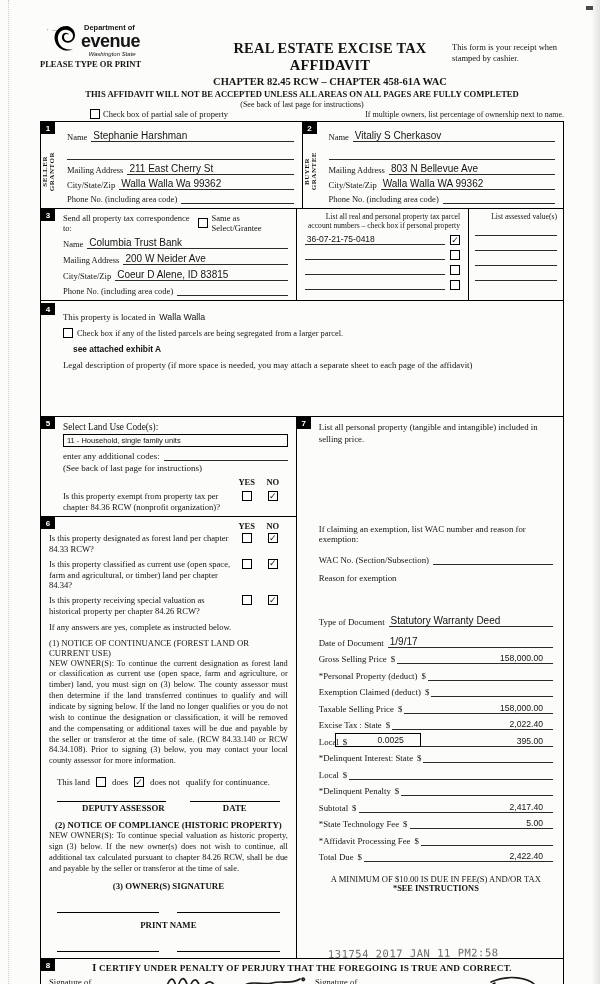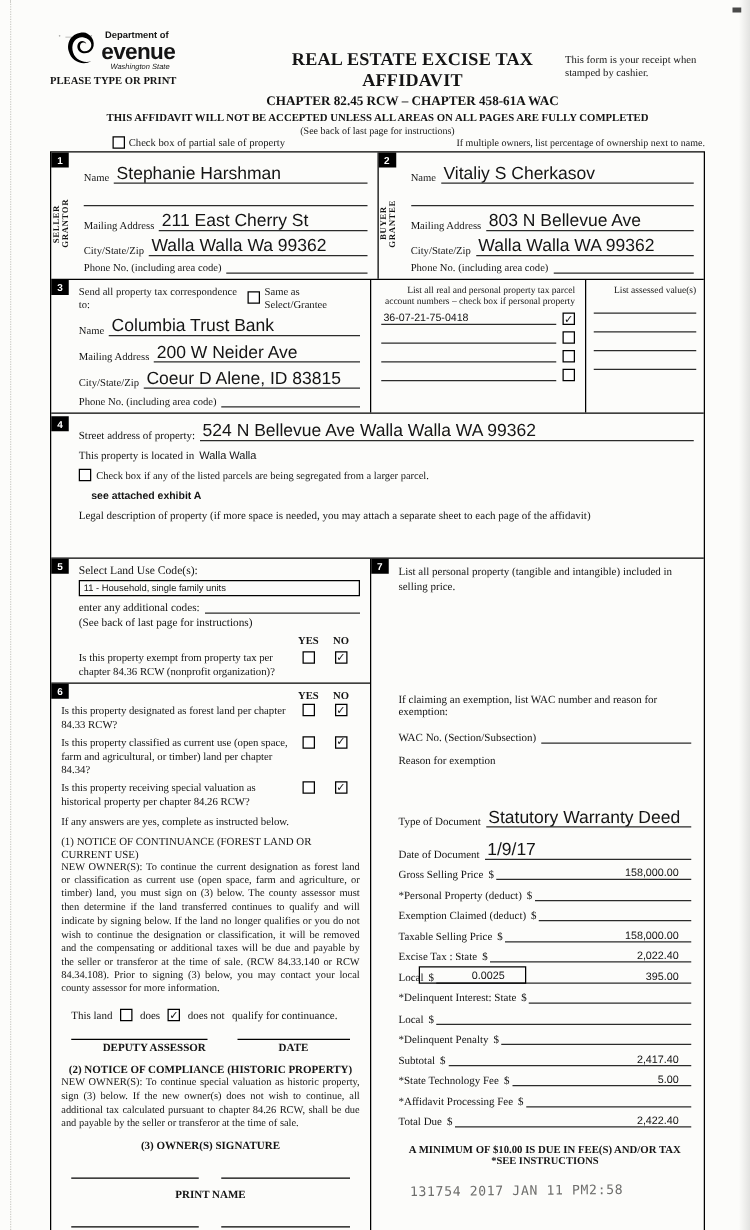--- a/index.html
+++ b/index.html
@@ -34,21 +34,21 @@
 
   
   .badge{position:absolute;width:14px;height:12px;background:#000;color:#fff;
          font-family:"Liberation Sans",sans-serif;font-size:8px;font-weight:bold;
          display:flex;align-items:center;justify-content:center}
   .cb{display:inline-flex;width:10px;height:10px;border:1px solid #000;background:#fff;
       font-size:9px;line-height:9px;align-items:center;justify-content:center;flex:none;
       font-family:"Liberation Sans",sans-serif}
   .val{font-family:"Liberation Sans",sans-serif}
   .frow{display:flex;align-items:flex-end;gap:4px;font-size:8.5px}
-  .fill{flex:1;border-bottom:1px solid #2b2b2b;min-height:11px;display:flex;align-items:flex-end;padding:0 2px;font-size:14px}
+  .fill{flex:1;border-bottom:1px solid #2b2b2b;min-height:11px;display:flex;align-items:flex-end;padding:0 2px;font-size:10px}
 
   
   .mainbox{border:1.5px solid #000;margin-top:2px}
 
   .row12{display:flex;border-bottom:1px solid #000}
   .party{flex:1;position:relative;padding:5px 8px 4px 26px;min-height:76px}
   .party.left{border-right:1px solid #000}
   .vlabel{position:absolute;left:1px;top:15px;bottom:2px;display:flex;align-items:center;justify-content:center;gap:0}
   .vlabel span{writing-mode:vertical-rl;transform:rotate(180deg);font-size:7px;font-weight:bold;letter-spacing:.5px;line-height:1.05}
   .party .frow{margin-top:3px}
@@ -97,21 +97,21 @@
 
   
   .s7lab{font-size:8.8px;line-height:1.35}
   .exm{font-size:8.8px;margin-top:10px}
   .docrow{display:flex;align-items:flex-end;gap:4px;font-size:8.8px;margin-top:9px}
   .mrow{display:flex;align-items:flex-end;justify-content:flex-end;margin-top:5.5px;font-size:8.8px;position:relative}
   .mlab{text-align:right;white-space:nowrap}
   .mdol{margin:0 2px 0 4px}
   .mline{width:212px;border-bottom:1px solid #2b2b2b;text-align:right;padding-right:10px;min-height:11px;font-size:8.6px}
   .ratebox{position:absolute;left:16px;bottom:0;width:86px;border:1px solid #000;text-align:right;font-size:8.6px;padding:1px 16px}
-  .minnote{font-weight:bold;font-size:8.6px;text-align:center;margin-top:12px}
+  .minnote{font-weight:normal;font-size:8.6px;text-align:center;margin-top:12px}
   .seeinst{font-size:8.4px;text-align:center;font-weight:bold}
 
   
   .sec8{position:relative;border-bottom:1px solid #000;padding:3px 8px 4px 8px}
   .certify{text-align:center;font-weight:bold;font-size:9.2px;letter-spacing:.2px}
   .certify .big{font-size:10.5px}
   .sigcols{display:flex;gap:26px;margin-top:4px}
   .sigcol{flex:1}
   .sigrow{display:flex;align-items:flex-end;gap:2px;font-size:8.6px}
   .siglab{line-height:1.25;font-weight:bold}
@@ -290,26 +290,20 @@
           <div class="s3head">List assessed value(s)</div>
           <div class="av-line"></div>
           <div class="av-line"></div>
           <div class="av-line"></div>
           <div class="av-line"></div>
         </div>
       </div>
 
       <div class="row4">
         <div class="badge" style="left:0;top:2px">4</div>
-        <div class="frow" style="font-size:8.8px">
-            <span>Street address of property:</span>
-          <span class="fill">
-              <span class="val">524 N Bellevue Ave Walla Walla WA 99362</span>
-            </span>
-          </div>
         <div class="ln">
             <span>This property is located in</span>
           <span class="val">Walla Walla</span>
           </div>
         <div class="ln" style="align-items:center">
           <span class="cb"></span>
           <span style="font-size:8.4px">Check box if any of the listed parcels are being segregated from a larger parcel.</span>
           </div>
         <div class="ln" style="margin-left:10px">
             <span class="val" style="font-weight:bold;font-size:8.4px">see attached exhibit A</span>

